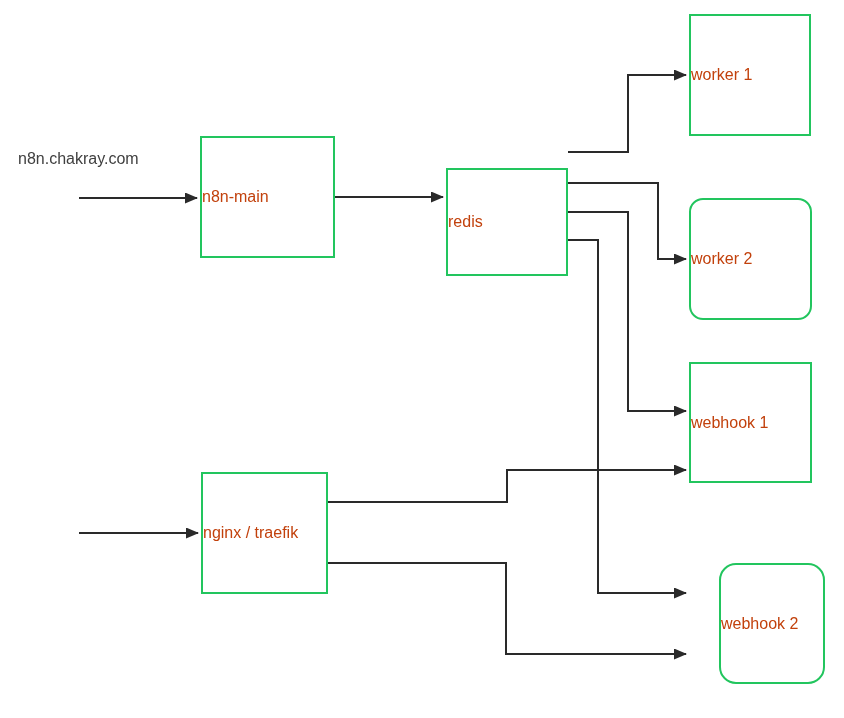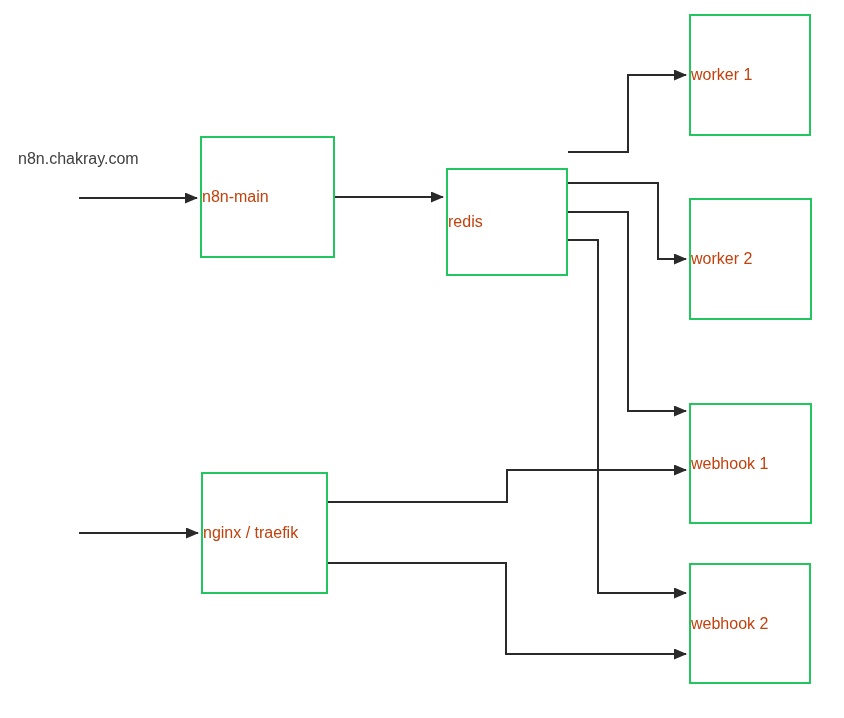--- a/index.html
+++ b/index.html
@@ -72,29 +72,29 @@
   </div>
 
   <div class="node" style="left:446px; top:136px; width:122px; height:108px;margin-top:32px;">
     <span>redis</span>
   </div>
 
   <div class="node" style="left:689px; top:14px; width:122px; height:122px;">
     <span>worker 1</span>
   </div>
 
-  <div class="node" style="left:689px; top:198px; width:123px; height:122px;">
+  <div class="node" style="left:689px; top:198px; width:123px; height:122px;border-radius:14px;">
     <span>worker 2</span>
   </div>
 
-  <div class="node" style="left:689px; top:403px; width:123px; height:121px;">
+  <div class="node" style="left:689px; top:362px; width:123px; height:121px;">
     <span>webhook 1</span>
   </div>
 
-  <div class="node" style="left:689px; top:563px; width:122px; height:121px;">
+  <div class="node" style="left:719px; top:563px; width:106px; height:121px;border-radius:17px;">
     <span>webhook 2</span>
   </div>
 
   <div class="node" style="left:201px; top:472px; width:127px; height:122px;">
     <span>nginx / traefik</span>
   </div>
 
   <div class="ext-label" style="left:18px; top:150px;text-align:center;">n8n.chakray.com</div>
 
 

